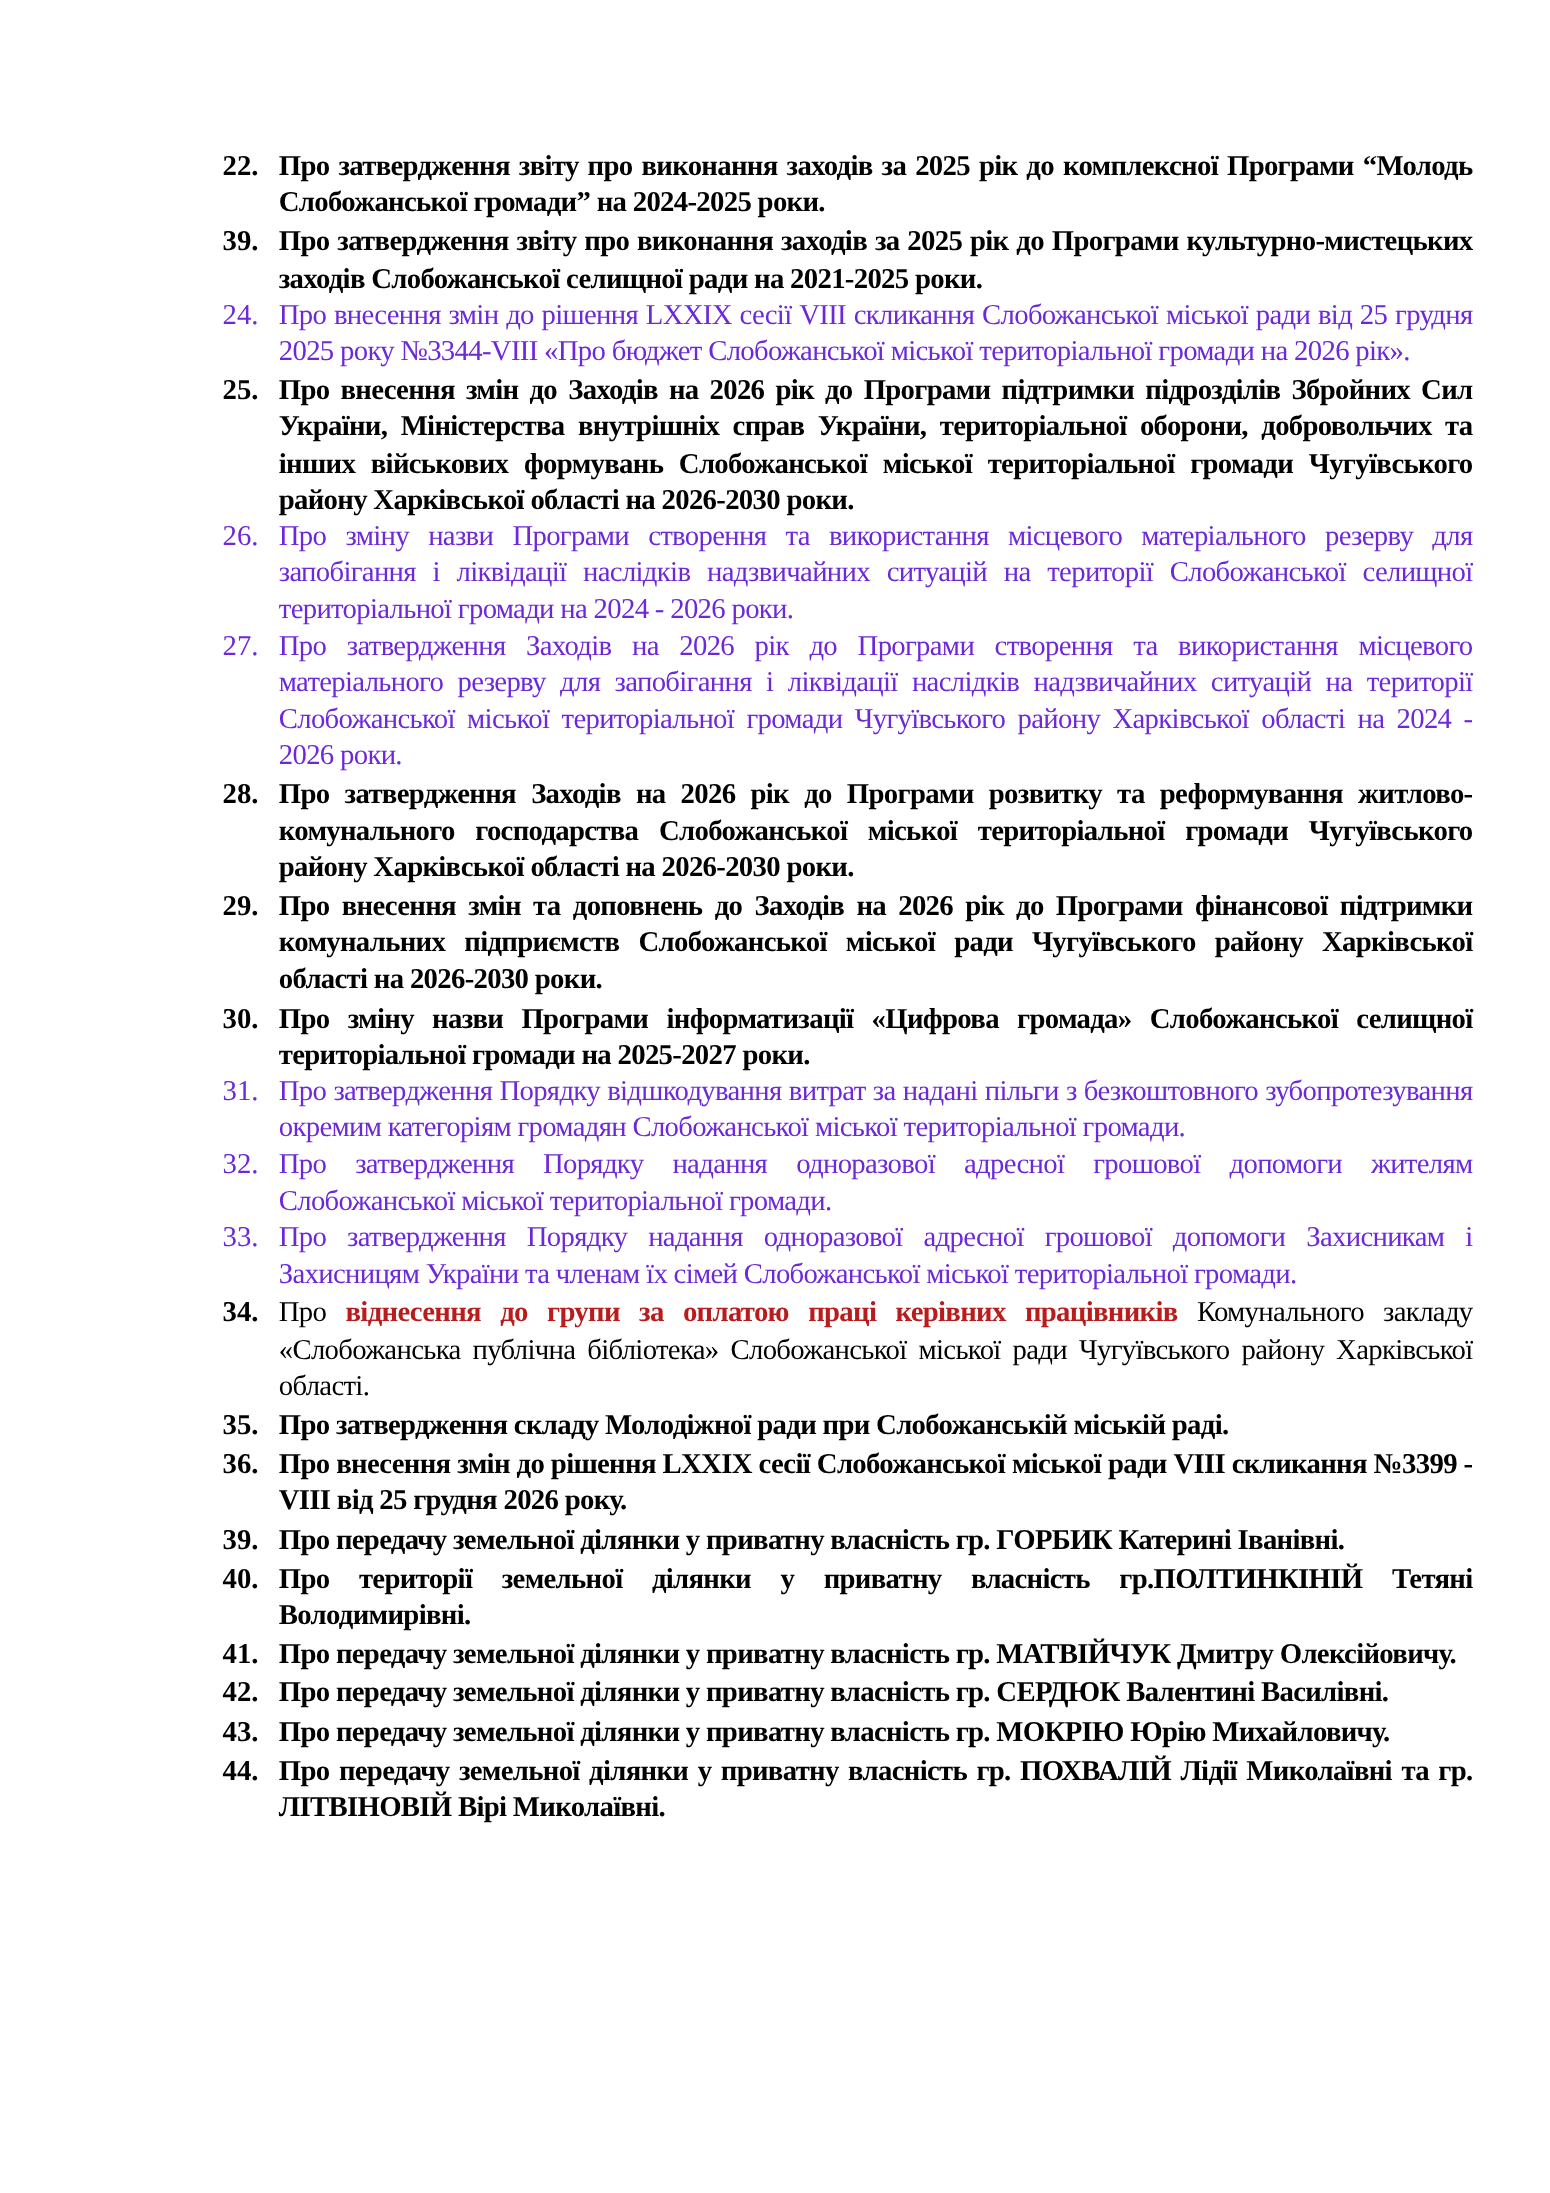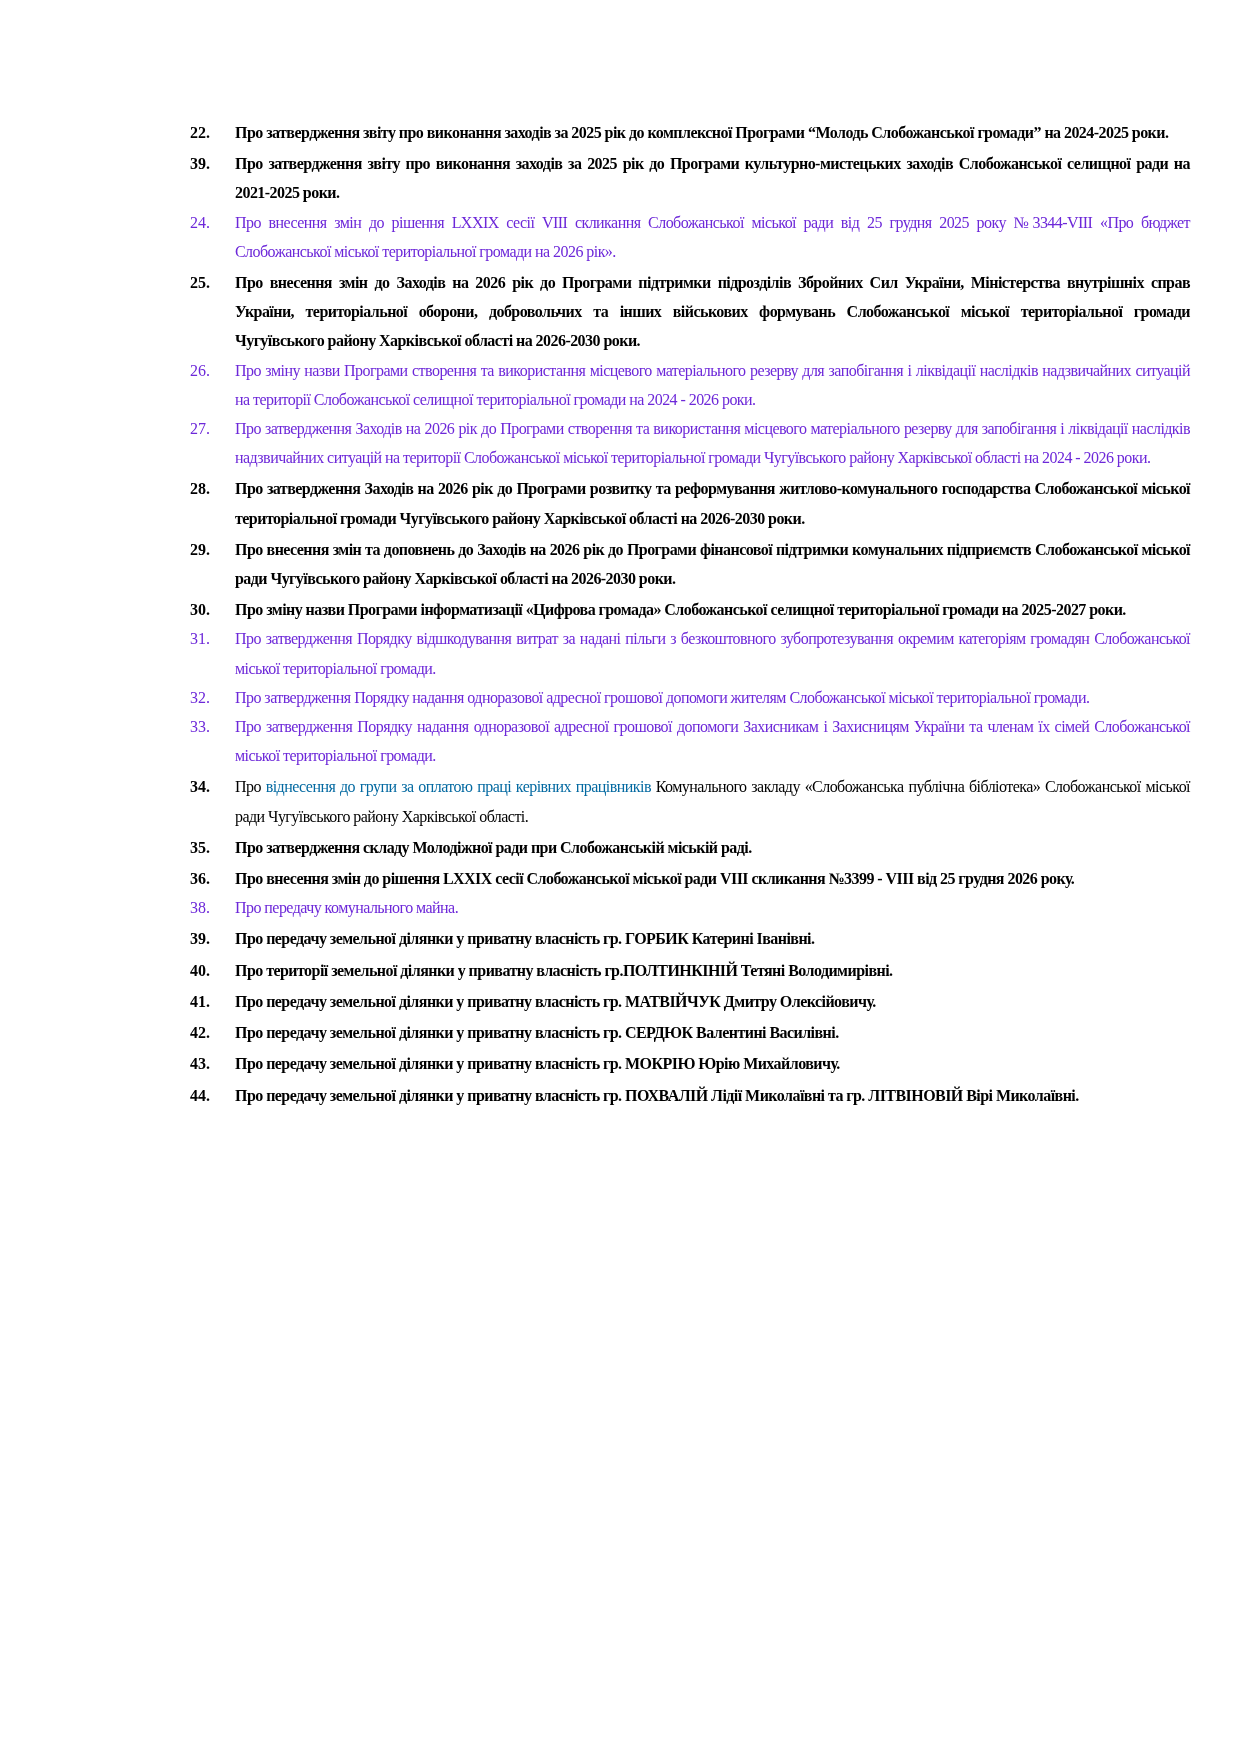--- a/index.html
+++ b/index.html
@@ -1,23 +1,23 @@
 <!DOCTYPE html>
 <html><head>
 <meta charset="utf-8">
 <style>
   html, body { margin: 0; padding: 0; background: #ffffff; }
   body { width: 1240px; height: 1754px; position: relative; overflow: hidden; }
   .page {
     position: absolute;
-    left: 190px;
+    left: 178px;
     top: 118px;
     width: 1000px;
     font-family: "Liberation Serif", serif;
-    font-size: 16px;
+    font-size: 23px;
     line-height: 29.2px;
     color: #111111;
   }
   .item {
     display: flex;
     margin: 0 0 0 0;
     text-align: justify;
   }
   .item.gap { margin-top: 2px; }
   .num {
@@ -26,21 +26,21 @@
     white-space: nowrap;
   }
   .txt {
     flex: 1 1 auto;
     text-align: justify;
     letter-spacing: -0.55px;
   }
   .bold .num, .bold .txt { font-weight: bold; color: #000; }
   .normal .num, .normal .txt { font-weight: normal; color: #6d28d9; }
   .seg-bold { font-weight: normal; color: #000; }
-  .seg-normal { font-weight: normal; color: #0369a1; }
+  .seg-normal { font-weight: bold; color: #b91c1c; }
 </style>
 </head>
 <body>
 
 <div class="page">
   <div id="agenda-list">
       <div class="item bold">
         <span class="num">22.</span>
         <span class="txt">Про затвердження звіту про виконання заходів за 2025 рік до комплексної Програми “Молодь Слобожанської громади” на 2024-2025 роки.</span>
       </div>
@@ -93,24 +93,20 @@
         <span class="txt"><span class="seg-bold">Про </span><span class="seg-normal">віднесення до групи за оплатою праці керівних працівників </span><span class="seg-bold">Комунального закладу «Слобожанська публічна бібліотека» Слобожанської міської ради Чугуївського району Харківської області.</span></span>
       </div>
       <div class="item bold gap">
         <span class="num">35.</span>
         <span class="txt">Про затвердження складу Молодіжної ради при Слобожанській міській раді.</span>
       </div>
       <div class="item bold gap">
         <span class="num">36.</span>
         <span class="txt">Про внесення змін до рішення LXXIX сесії Слобожанської міської ради VIII скликання №3399 - VIII від 25 грудня 2026 року.</span>
       </div>
-      <div class="item normal">
-        <span class="num">38.</span>
-        <span class="txt">Про передачу комунального майна.</span>
-      </div>
       <div class="item bold gap">
         <span class="num">39.</span>
         <span class="txt">Про передачу земельної ділянки у приватну власність гр. ГОРБИК Катерині Іванівні.</span>
       </div>
       <div class="item bold gap">
         <span class="num">40.</span>
         <span class="txt">Про території земельної ділянки у приватну власність гр.ПОЛТИНКІНІЙ Тетяні Володимирівні.</span>
       </div>
       <div class="item bold gap">
         <span class="num">41.</span>

